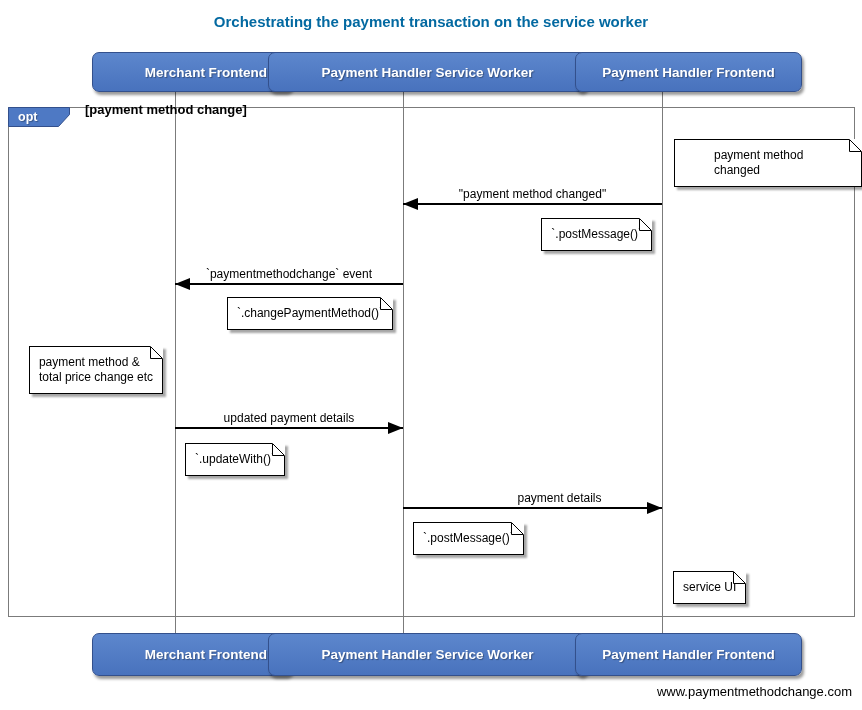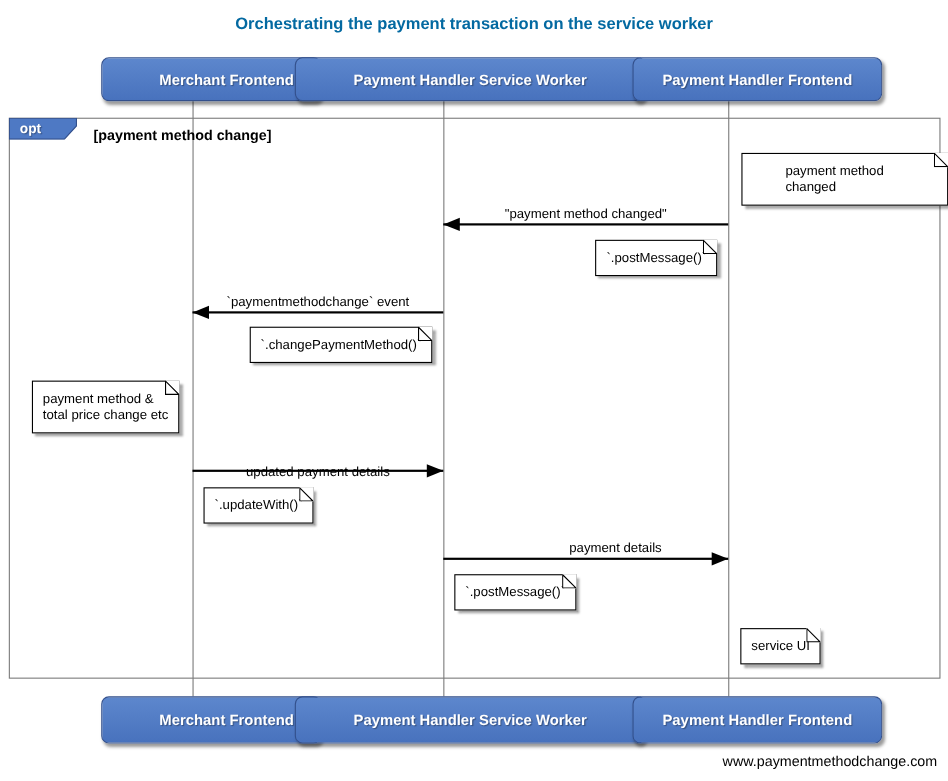--- a/index.html
+++ b/index.html
@@ -37,41 +37,41 @@
 
   
   .frame { position: absolute; left: 8px; top: 107px; width: 847px; height: 510px;
            border: 1px solid #7b7b7b; z-index: 2; background: transparent; }
   .frame-tab { position: absolute; left: 8px; top: 107px; width: 62px; height: 28px; z-index: 4; }
   .frame-tab svg { position: absolute; left: 0; top: 0; }
   .frame-tab .tab-label {
     position: absolute; left: 10px; top: 1px; color: #fff; font-weight: bold; font-size: 12.5px;
     line-height: 18px; text-shadow: 1px 1px 1px rgba(0,0,0,0.3);
   }
-  .frame-guard { position: absolute; left: 85px; top: 115px; font-weight: bold; font-size: 13px; color: #000; z-index: 4; }
+  .frame-guard { position: absolute; left: 85px; top: 102px; font-weight: bold; font-size: 13px; color: #000; z-index: 4; }
 
   
   .msg-line { position: absolute; height: 2px; background: #000; z-index: 4; }
   .arrowhead { position: absolute; width: 0; height: 0; z-index: 5;
                border-top: 6px solid transparent; border-bottom: 6px solid transparent; }
   .head-left  { border-right: 15px solid #000; }
   .head-right { border-left: 15px solid #000; }
   .msg-label { position: absolute; font-size: 12px; color: #000; text-align: center; z-index: 4; }
 
   .mline1 { left: 403px; top: 203px; width: 259px; }
   .mhead1 { left: 403px; top: 198px; }
   .mlab1  { left: 403px; top: 187px; width: 259px; }
 
   .mline2 { left: 175px; top: 283px; width: 228px; }
   .mhead2 { left: 175px; top: 278px; }
   .mlab2  { left: 175px; top: 267px; width: 228px; }
 
   .mline3 { left: 175px; top: 427px; width: 228px; }
   .mhead3 { left: 388px; top: 422px; }
-  .mlab3  { left: 175px; top: 422px; width: 228px; }
+  .mlab3  { left: 175px; top: 411px; width: 228px; }
 
   .mline4 { left: 403px; top: 507px; width: 259px; }
   .mhead4 { left: 647px; top: 502px; }
   .mlab4  { left: 403px; top: 491px; width: 259px; margin-left: 27px; }
 
   
   .note {
     position: absolute; z-index: 5;
     background: #fff; border: 1px solid #000;
     box-shadow: 3px 3px 2px rgba(0,0,0,0.35);

